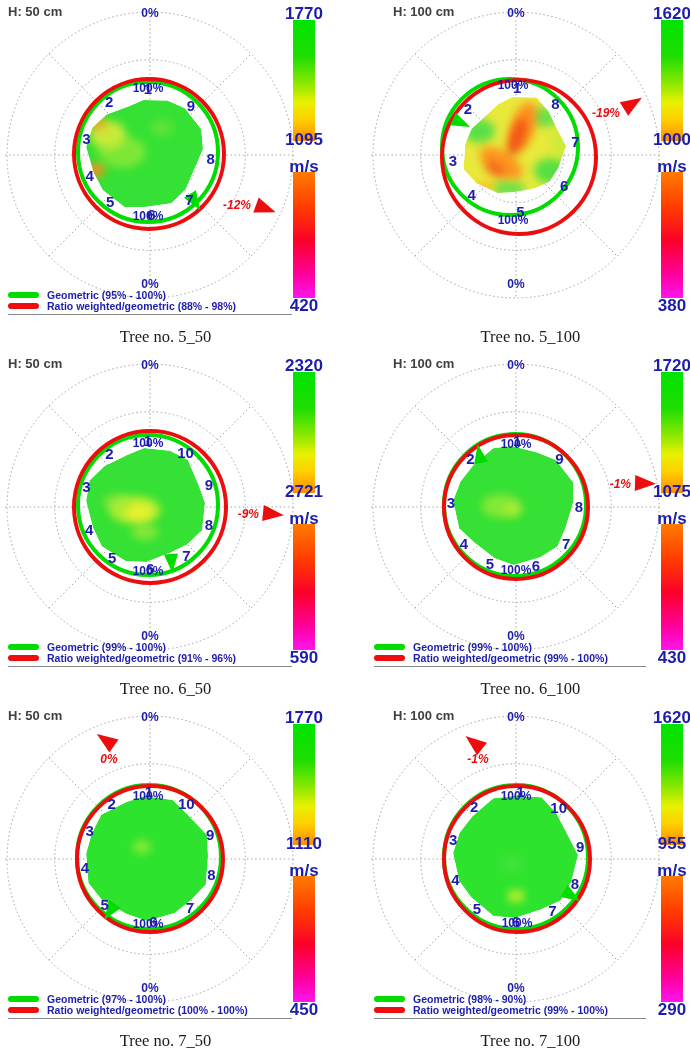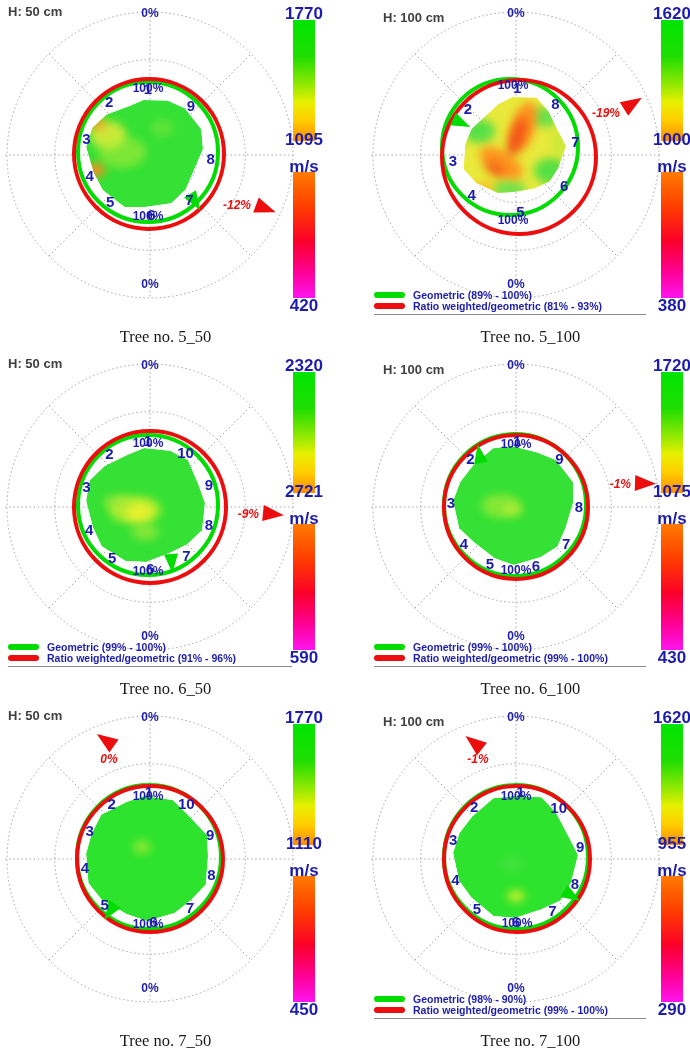--- a/index.html
+++ b/index.html
@@ -2,21 +2,21 @@
 <html><head>
 <meta charset="utf-8">
 <style>
   html,body{margin:0;padding:0;background:#ffffff;}
   body{width:690px;font-family:"Liberation Sans",sans-serif;}
   #grid{display:grid;grid-template-columns:345px 345px;grid-template-rows:352px 352px 351px;width:690px;height:1055px;background:#fff;}
   .panel{position:relative;width:345px;height:100%;overflow:hidden;}
   .plot{position:absolute;left:0;top:0;width:345px;height:322px;}
   .hdr{position:absolute;top:4px;font-weight:bold;font-size:13px;color:#404040;}
   .col-left  .hdr{left:8px;}
-  .col-right .hdr{left:38px;margin-top:6px;}
+  .col-right .hdr{left:48px;}
   .bar{position:absolute;width:22px;}
   .col-left  .bar{left:293px;}
   .col-right .bar{left:316px;}
   .bar-top{top:20px;height:121px;background:linear-gradient(180deg,#00e400 0%,#1ede00 30%,#8ae800 52%,#e8f000 68%,#ffd000 82%,#ff8c00 100%);}
   .bar-bot{top:172px;height:126px;background:linear-gradient(180deg,#ff7c00 0%,#ff3c00 28%,#fa0028 55%,#ff0096 80%,#ff14f0 100%);}
   .sv{position:absolute;width:44px;text-align:center;font-weight:bold;font-size:17px;color:#1c1cae;}
   .col-left  .sv{left:282px;}
   .col-right .sv{left:305px;}
   .sv-max{top:4px;}
   .sv-mid{top:130px;}
@@ -97,20 +97,31 @@
           <text x="251" y="209" text-anchor="end" class="t-dev">-12%</text>
         </g>
       </svg>
     <div class="hdr">H: 50 cm</div>
     <div class="bar bar-top"></div>
     <div class="bar bar-bot"></div>
     <div class="sv sv-max">1770</div>
     <div class="sv sv-mid">1095</div>
     <div class="sv sv-unit">m/s</div>
     <div class="sv sv-min">420</div>
+    <div class="legend">
+      <div class="lrow">
+          <span class="sw sw-g"></span>
+          <span class="ltxt">Geometric (95% - 100%)</span>
+        </div>
+      <div class="lrow">
+          <span class="sw sw-r"></span>
+          <span class="ltxt">Ratio weighted/geometric (88% - 98%)</span>
+        </div>
+      <div class="lsep"></div>
+    </div>
     <div class="caption">Tree no. 5_50</div>
   </section>
 
   <section class="panel col-right">
     <svg class="plot" viewBox="0 0 345 322">
         <defs>
           <clipPath id="blobclip1">
             <polygon points="167.4,97.1 191.5,97.5 203.4,111.2 213.1,130.9 221.0,146.1 213.3,167.7 204.6,181.6 189.8,188.5 169.2,192.0 152.8,192.9 131.2,183.1 118.6,169.3 120.1,144.4 126.6,129.0 138.0,118.2 153.1,104.2"></polygon>
           </clipPath>
           <filter id="blur1" x="-70%" y="-70%" width="240%" height="240%">
@@ -161,31 +172,20 @@
           <text x="275" y="117" text-anchor="end" class="t-dev">-19%</text>
         </g>
       </svg>
     <div class="hdr">H: 100 cm</div>
     <div class="bar bar-top"></div>
     <div class="bar bar-bot"></div>
     <div class="sv sv-max">1620</div>
     <div class="sv sv-mid">1000</div>
     <div class="sv sv-unit">m/s</div>
     <div class="sv sv-min">380</div>
-    <div class="legend">
-      <div class="lrow">
-          <span class="sw sw-g"></span>
-          <span class="ltxt">Geometric (89% - 100%)</span>
-        </div>
-      <div class="lrow">
-          <span class="sw sw-r"></span>
-          <span class="ltxt">Ratio weighted/geometric (81% - 93%)</span>
-        </div>
-      <div class="lsep"></div>
-    </div>
     <div class="caption">Tree no. 5_100</div>
   </section>
 
   <section class="panel col-left">
     <svg class="plot" viewBox="0 0 345 322">
         <defs>
           <clipPath id="blobclip2">
             <polygon points="144.1,96.1 170.1,98.8 187.9,108.1 198.5,132.7 205.0,151.0 202.1,178.3 187.3,192.3 170.2,200.7 146.0,210.0 125.6,209.1 101.7,194.3 92.9,175.5 86.1,148.8 89.7,128.3 104.6,113.9 127.6,102.7"></polygon>
           </clipPath>
           <filter id="blur2" x="-70%" y="-70%" width="240%" height="240%">
@@ -368,20 +368,31 @@
           <text x="109" y="59" text-anchor="middle" class="t-dev">0%</text>
         </g>
       </svg>
     <div class="hdr">H: 50 cm</div>
     <div class="bar bar-top"></div>
     <div class="bar bar-bot"></div>
     <div class="sv sv-max">1770</div>
     <div class="sv sv-mid">1110</div>
     <div class="sv sv-unit">m/s</div>
     <div class="sv sv-min">450</div>
+    <div class="legend">
+      <div class="lrow">
+          <span class="sw sw-g"></span>
+          <span class="ltxt">Geometric (97% - 100%)</span>
+        </div>
+      <div class="lrow">
+          <span class="sw sw-r"></span>
+          <span class="ltxt">Ratio weighted/geometric (100% - 100%)</span>
+        </div>
+      <div class="lsep"></div>
+    </div>
     <div class="caption">Tree no. 7_50</div>
   </section>
 
   <section class="panel col-right">
     <svg class="plot" viewBox="0 0 345 322">
         <defs>
           <clipPath id="blobclip5">
             <polygon points="167.9,92.1 196.5,93.3 211.2,108.9 223.5,132.4 233.0,150.9 226.1,178.3 215.5,196.5 196.4,205.3 169.9,214.0 148.6,211.9 126.4,193.6 114.1,176.7 108.1,148.7 114.6,128.7 127.2,112.5 148.3,94.3"></polygon>
           </clipPath>
           <filter id="blur5" x="-70%" y="-70%" width="240%" height="240%">

